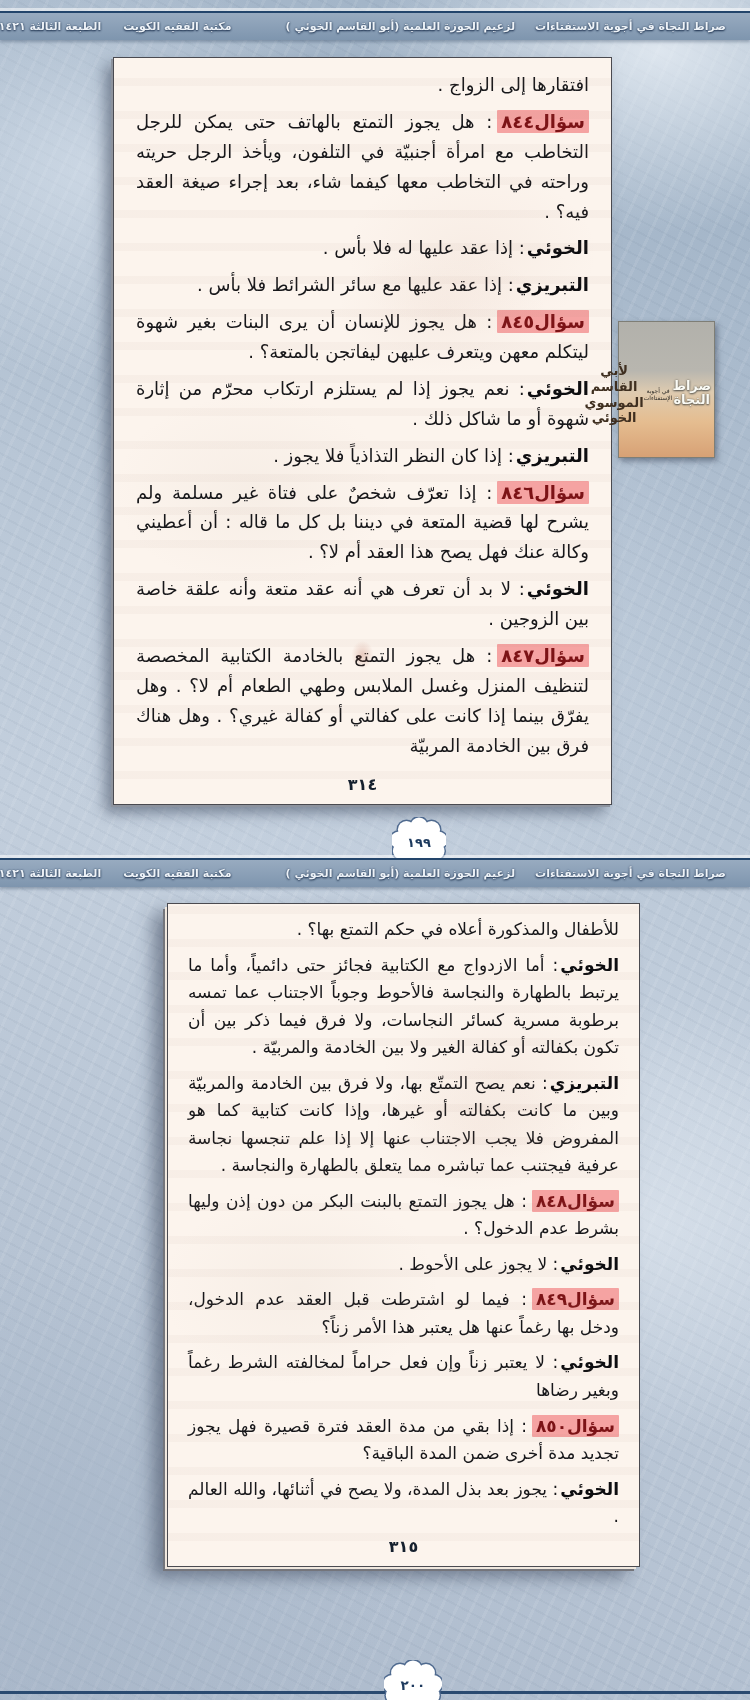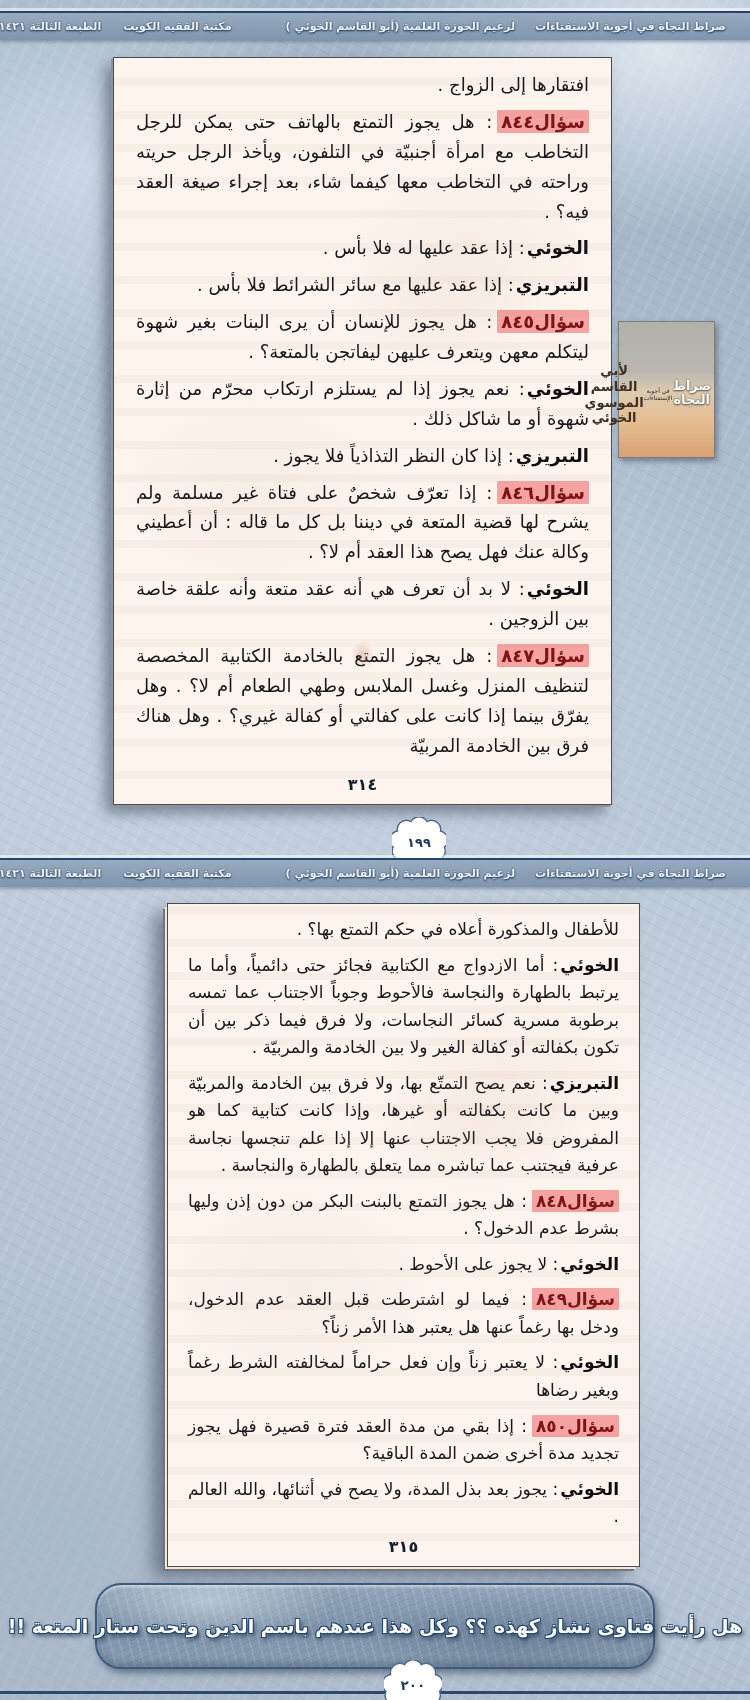--- a/index.html
+++ b/index.html
@@ -189,23 +189,20 @@
     <p><span class="a-label">التبريزي</span><span>: نعم يصح التمتّع بها، ولا فرق بين الخادمة والمربيّة وبين ما كانت بكفالته أو غيرها، وإذا كانت كتابية كما هو المفروض فلا يجب الاجتناب عنها إلا إذا علم تنجسها نجاسة عرفية فيجتنب عما تباشره مما يتعلق بالطهارة والنجاسة .</span></p>
     <p><span class="q-label">سؤال٨٤٨</span><span>: هل يجوز التمتع بالبنت البكر من دون إذن وليها بشرط عدم الدخول؟ .</span></p>
     <p><span class="a-label">الخوئي</span><span>: لا يجوز على الأحوط .</span></p>
     <p><span class="q-label">سؤال٨٤٩</span><span>: فيما لو اشترطت قبل العقد عدم الدخول، ودخل بها رغماً عنها هل يعتبر هذا الأمر زناً؟</span></p>
     <p><span class="a-label">الخوئي</span><span>: لا يعتبر زناً وإن فعل حراماً لمخالفته الشرط رغماً وبغير رضاها</span></p>
     <p><span class="q-label">سؤال٨٥٠</span><span>: إذا بقي من مدة العقد فترة قصيرة فهل يجوز تجديد مدة أخرى ضمن المدة الباقية؟</span></p>
     <p><span class="a-label">الخوئي</span><span>: يجوز بعد بذل المدة، ولا يصح في أثنائها، والله العالم .</span></p>
     <div class="pagenum">٣١٥</div>
   </div>
 
-  <div class="banner">
-    <span>هل رأيت فتاوى نشاز كهذه ؟؟ وكل هذا عندهم باسم الدين وتحت ستار المتعة !!</span>
-  </div>
 
   <div class="bottomline"></div>
 
   <svg class="medallion med2" width="58" height="52" viewBox="0 0 54 50">
     <g fill="#4f6a8f">
       <circle cx="27" cy="25" r="18.5"></circle>
         <circle cx="27" cy="9" r="10"></circle>
         <circle cx="39.5" cy="12.5" r="10"></circle>
       <circle cx="46.5" cy="23" r="10"></circle>
         <circle cx="44" cy="34" r="10"></circle>

